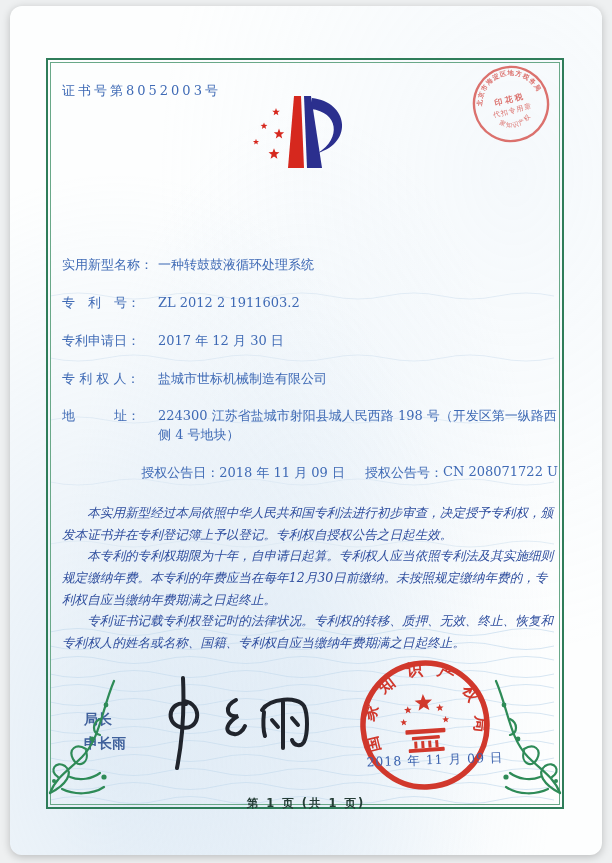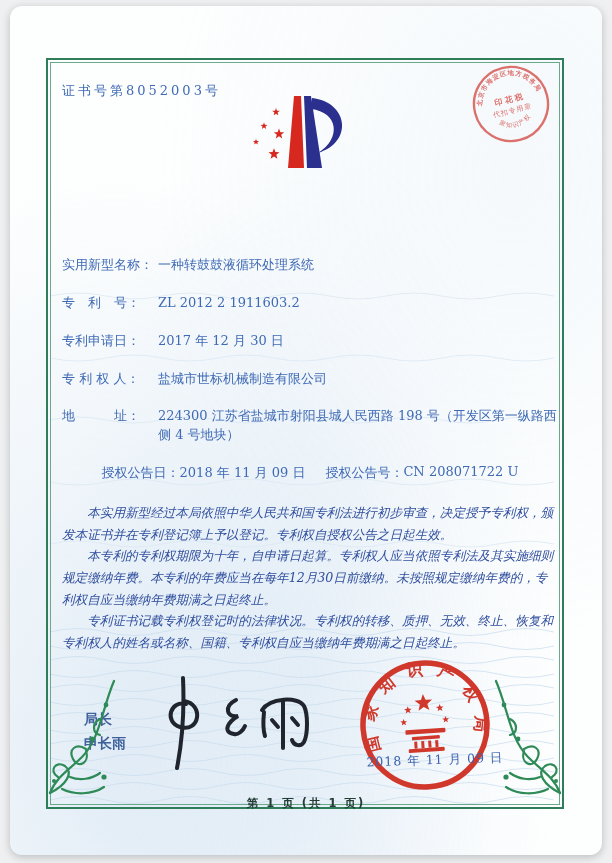--- a/index.html
+++ b/index.html
@@ -18,21 +18,21 @@
   .content{position:absolute;inset:0;z-index:2;}
   .cert-no{position:absolute;left:52px;top:76px;font-size:13px;color:#3f6ab5;letter-spacing:3px;}
   .logo{position:absolute;left:236px;top:80px;}
   .tax-stamp{position:absolute;left:449px;top:46px;opacity:.85;}
   .title{position:absolute;left:0;right:0;top:172px;text-align:center;font-size:33px;
     font-weight:600;color:#1d2743;letter-spacing:13px;}
   .fields{position:absolute;left:52px;right:44px;top:250px;font-size:13px;color:#3f6ab5;}
   .frow{display:flex;margin-bottom:19px;line-height:1.45;}
   .flabel{min-width:96px;white-space:nowrap;}
   .fvalue{flex:1;}
-  .grant-row{display:flex;justify-content:center;margin-top:2px;gap:20px;}
+  .grant-row{display:flex;justify-content:flex-end;margin-top:2px;gap:20px;}
   .grant-group{display:flex;white-space:nowrap;}
   .paras{position:absolute;left:52px;right:44px;top:496px;font-size:12.6px;line-height:1.72;
     color:#2f4e9e;font-style:italic;}
   .paras p{margin:0;text-indent:2em;}
   .sig-block{position:absolute;left:74px;top:702px;font-size:14px;font-weight:bold;
     color:#40619c;line-height:1.7;font-style:normal;font-family:"DejaVu Sans","Liberation Sans",sans-serif;}
   .signature{position:absolute;left:132px;top:660px;}
   .seal{position:absolute;left:343px;top:645px;opacity:.93;}
   .seal-date{position:absolute;left:345px;top:746px;width:160px;text-align:center;
     font-size:12.5px;color:#3b62ae;letter-spacing:1px;transform:rotate(-2deg);z-index:3;}

